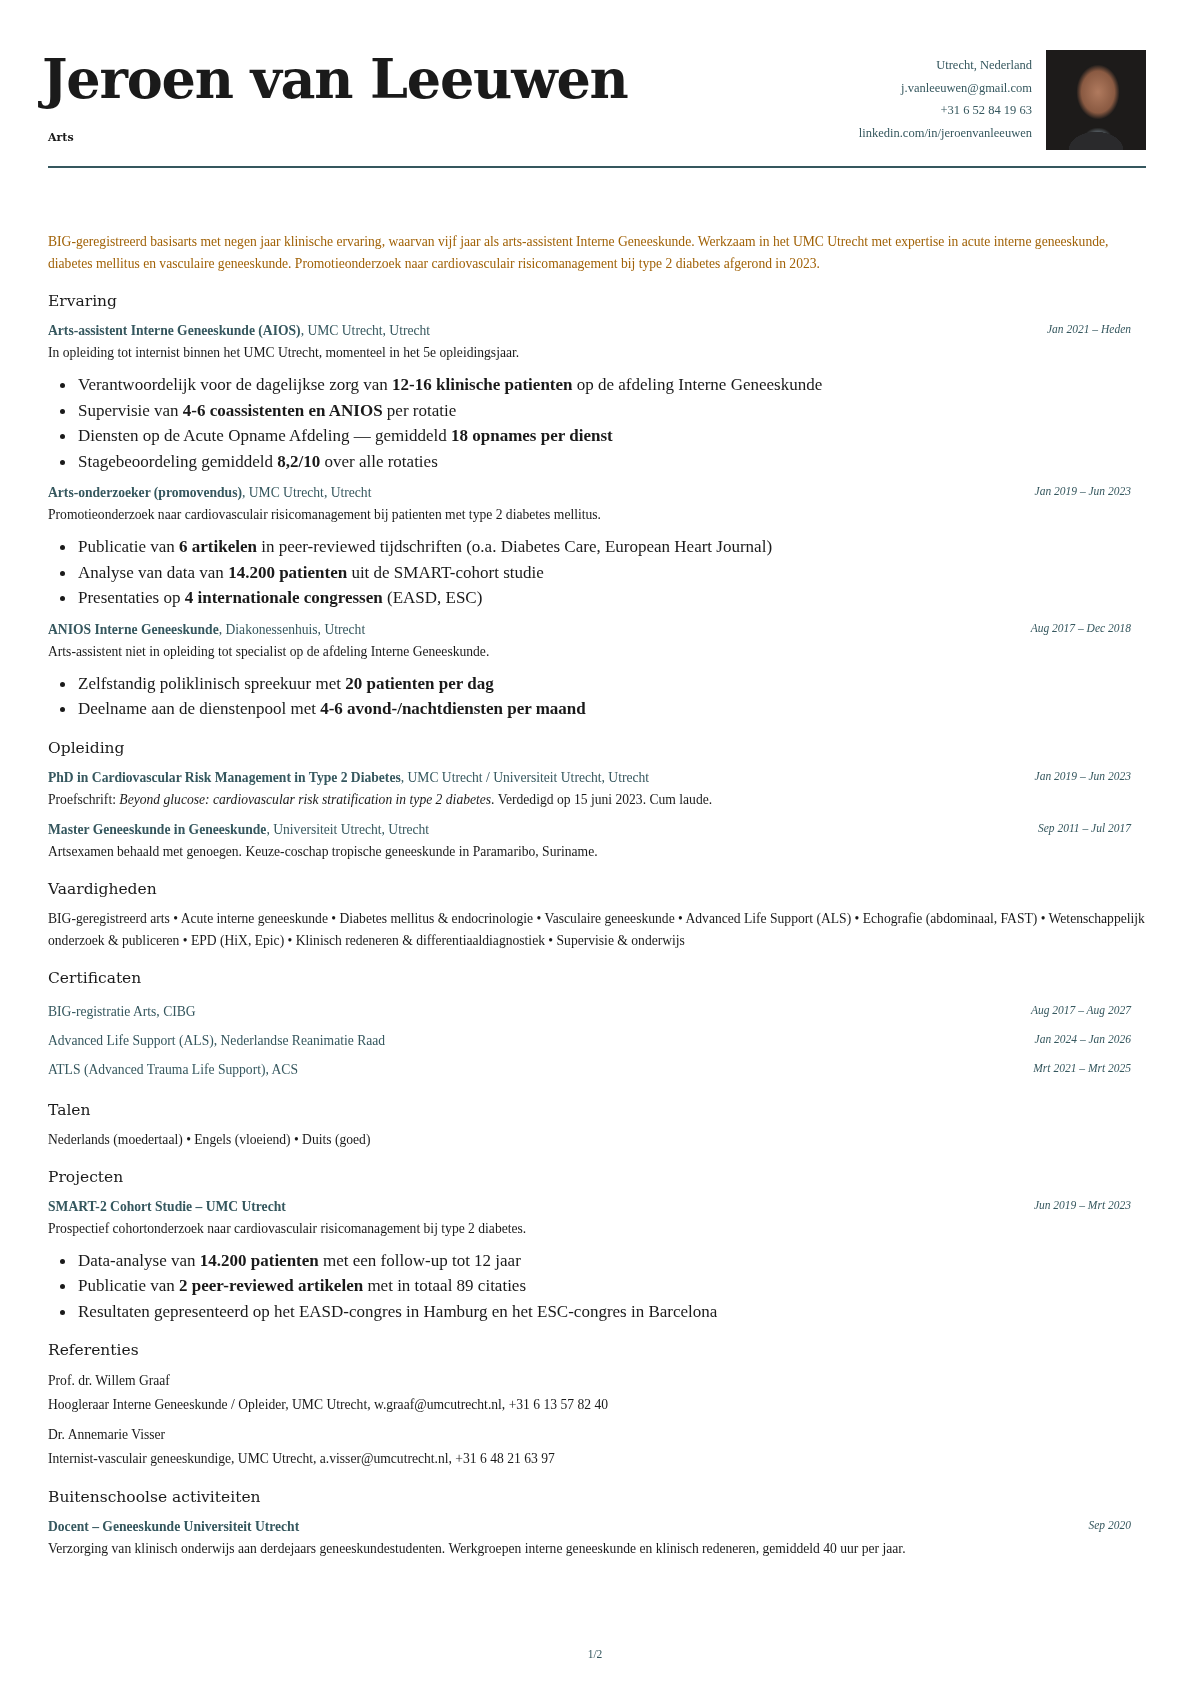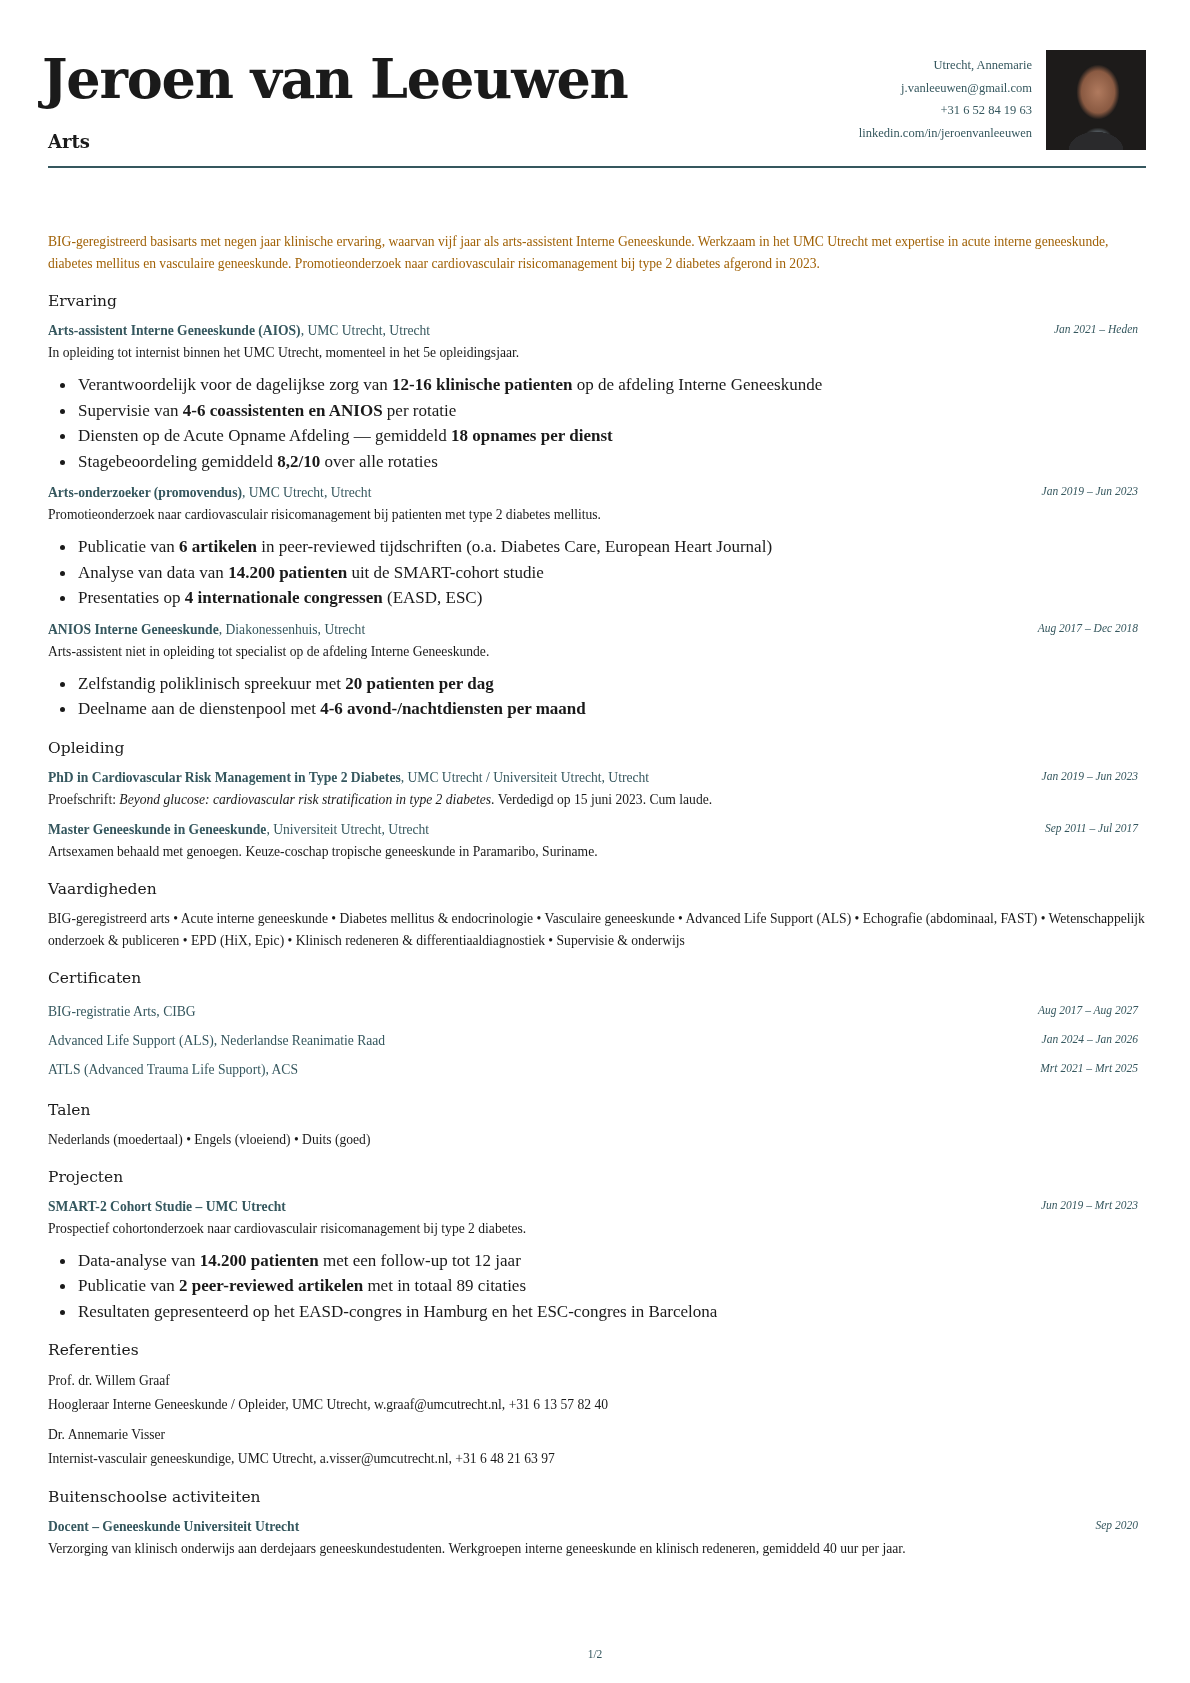--- a/index.html
+++ b/index.html
@@ -15,21 +15,21 @@
     
     .header { position: relative; height: 216px; }
     .name {
       position: absolute; left: -6px; top: 52px;
       font-family: "DejaVu Serif", serif;
       font-weight: bold; font-size: 54px; letter-spacing: -1.2px;
       color: #1a1a1a; line-height: 1;
     }
     .role {
       position: absolute; left: 0; top: 131px;
-      font-weight: bold; font-size: 18px; color: #1a1a1a;
+      font-weight: bold; font-size: 11px; color: #1a1a1a;
     }
     .contact {
       position: absolute; right: 114px; top: 54px;
       text-align: right; font-size: 12.5px; color: #35575e; line-height: 22.5px;
       font-family: "Liberation Serif", serif;
     }
     .contact div { white-space: nowrap; }
     .photo {
       position: absolute; right: 0; top: 50px; width: 100px; height: 100px;
       background: radial-gradient(ellipse 30% 38% at 52% 42%, #b07a5e 0%, #8a5a42 55%, transparent 72%),
@@ -46,21 +46,21 @@
 
     .section-title {
       font-weight: normal; font-size: 15.5px; color: #1a1a1a;
       margin-top: 16px; margin-bottom: 9px; line-height: 20px;
     }
 
     .entry { position: relative; margin-bottom: 8px; }
     .entry-head { font-size: 13.6px; line-height: 22px; color: #35575e; font-family: "Liberation Serif", serif; }
     .entry-head .title { font-weight: bold; text-align: center; }
     .entry-date {
-      position: absolute; right: 8px; top: 3px;
+      position: absolute; right: 15px; top: 3px;
       font-style: italic; font-size: 11.5px; color: #35575e;
       font-family: "Liberation Serif", serif;
     }
     .entry-desc { font-size: 13.6px; line-height: 22px; font-family: "Liberation Serif", serif; }
     .entry-desc i { font-style: italic; }
     ul.bullets { list-style: none; margin: 8px 0 0 30px; }
     ul.bullets li {
       position: relative; font-size: 17px; line-height: 25.5px; padding-left: 0;
       font-family: "Liberation Serif", serif;
     }
@@ -85,21 +85,21 @@
   </style>
 </head>
 <body>
 
 <div class="page">
 
   <div class="header">
     <div class="name">Jeroen van Leeuwen</div>
     <div class="role">Arts</div>
     <div class="contact">
-      <div>Utrecht, Annemarie</div>
+      <div>Utrecht, Nederland</div>
       <div>j.vanleeuwen@gmail.com</div>
       <div>+31 6 52 84 19 63</div>
       <div>linkedin.com/in/jeroenvanleeuwen</div>
     </div>
     <div class="photo" title="Profielfoto"></div>
     <div class="rule"></div>
   </div>
 
   <div class="summary">BIG-geregistreerd basisarts met negen jaar klinische ervaring, waarvan vijf jaar als arts-assistent Interne Geneeskunde. Werkzaam in het UMC Utrecht met expertise in acute interne geneeskunde, diabetes mellitus en vasculaire geneeskunde. Promotieonderzoek naar cardiovasculair risicomanagement bij type 2 diabetes afgerond in 2023.</div>
 

